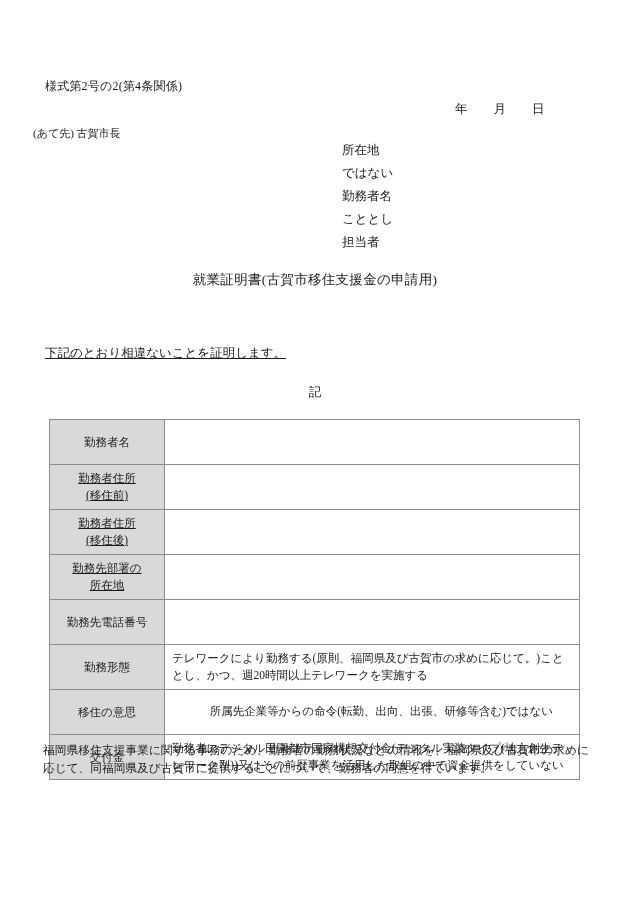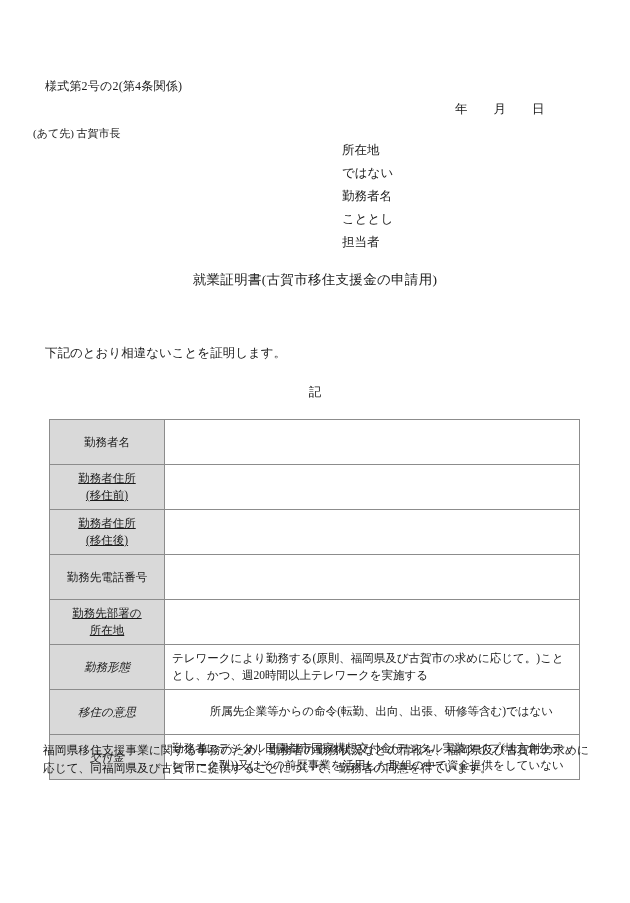--- a/index.html
+++ b/index.html
@@ -74,20 +74,21 @@
     letter-spacing: 0.3px;
   }
 
   
   .statement {
     position: absolute;
     left: 45px;
     top: 345px;
     font-size: 12.5px;
     white-space: nowrap;
+    text-decoration: underline;
   }
   .ki-mark {
     position: absolute;
     left: 0;
     right: 0;
     top: 384px;
     text-align: center;
     font-size: 12.5px;
   }
 
@@ -120,21 +121,21 @@
     padding: 4px 7px;
     line-height: 1.5;
     font-size: 11.5px;
   }
   .form-table td.value.center {
     text-align: center;
     padding-left: 26px;
   }
   .r-tall { height: 34px; }
   .r-two  { height: 34px; text-decoration: underline; }
-  .r-text { height: 34px; font-style: italic; }
+  .r-text { height: 34px; }
 
   
   .footer-note {
     position: absolute;
     left: 43px;
     top: 742px;
     width: 546px;
     font-size: 11.7px;
     line-height: 1.58;
     text-align: justify;
@@ -174,25 +175,25 @@
       </tr>
       <tr>
         <td class="label r-two">勤務者住所<br>(移住前)</td>
         <td class="value"></td>
       </tr>
       <tr>
         <td class="label r-two">勤務者住所<br>(移住後)</td>
         <td class="value"></td>
       </tr>
       <tr>
+        <td class="label r-two">勤務先部署の<br>所在地</td>
+        <td class="value"></td>
+      </tr>
+      <tr>
         <td class="label r-tall">勤務先電話番号</td>
-        <td class="value"></td>
-      </tr>
-      <tr>
-        <td class="label r-two">勤務先部署の<br>所在地</td>
         <td class="value"></td>
       </tr>
       <tr>
         <td class="label r-text">勤務形態</td>
         <td class="value">テレワークにより勤務する(原則、福岡県及び古賀市の求めに応じて。)こととし、かつ、週20時間以上テレワークを実施する</td>
       </tr>
       <tr>
         <td class="label r-text">移住の意思</td>
         <td class="value center">所属先企業等からの命令(転勤、出向、出張、研修等含む)ではない</td>
       </tr>

